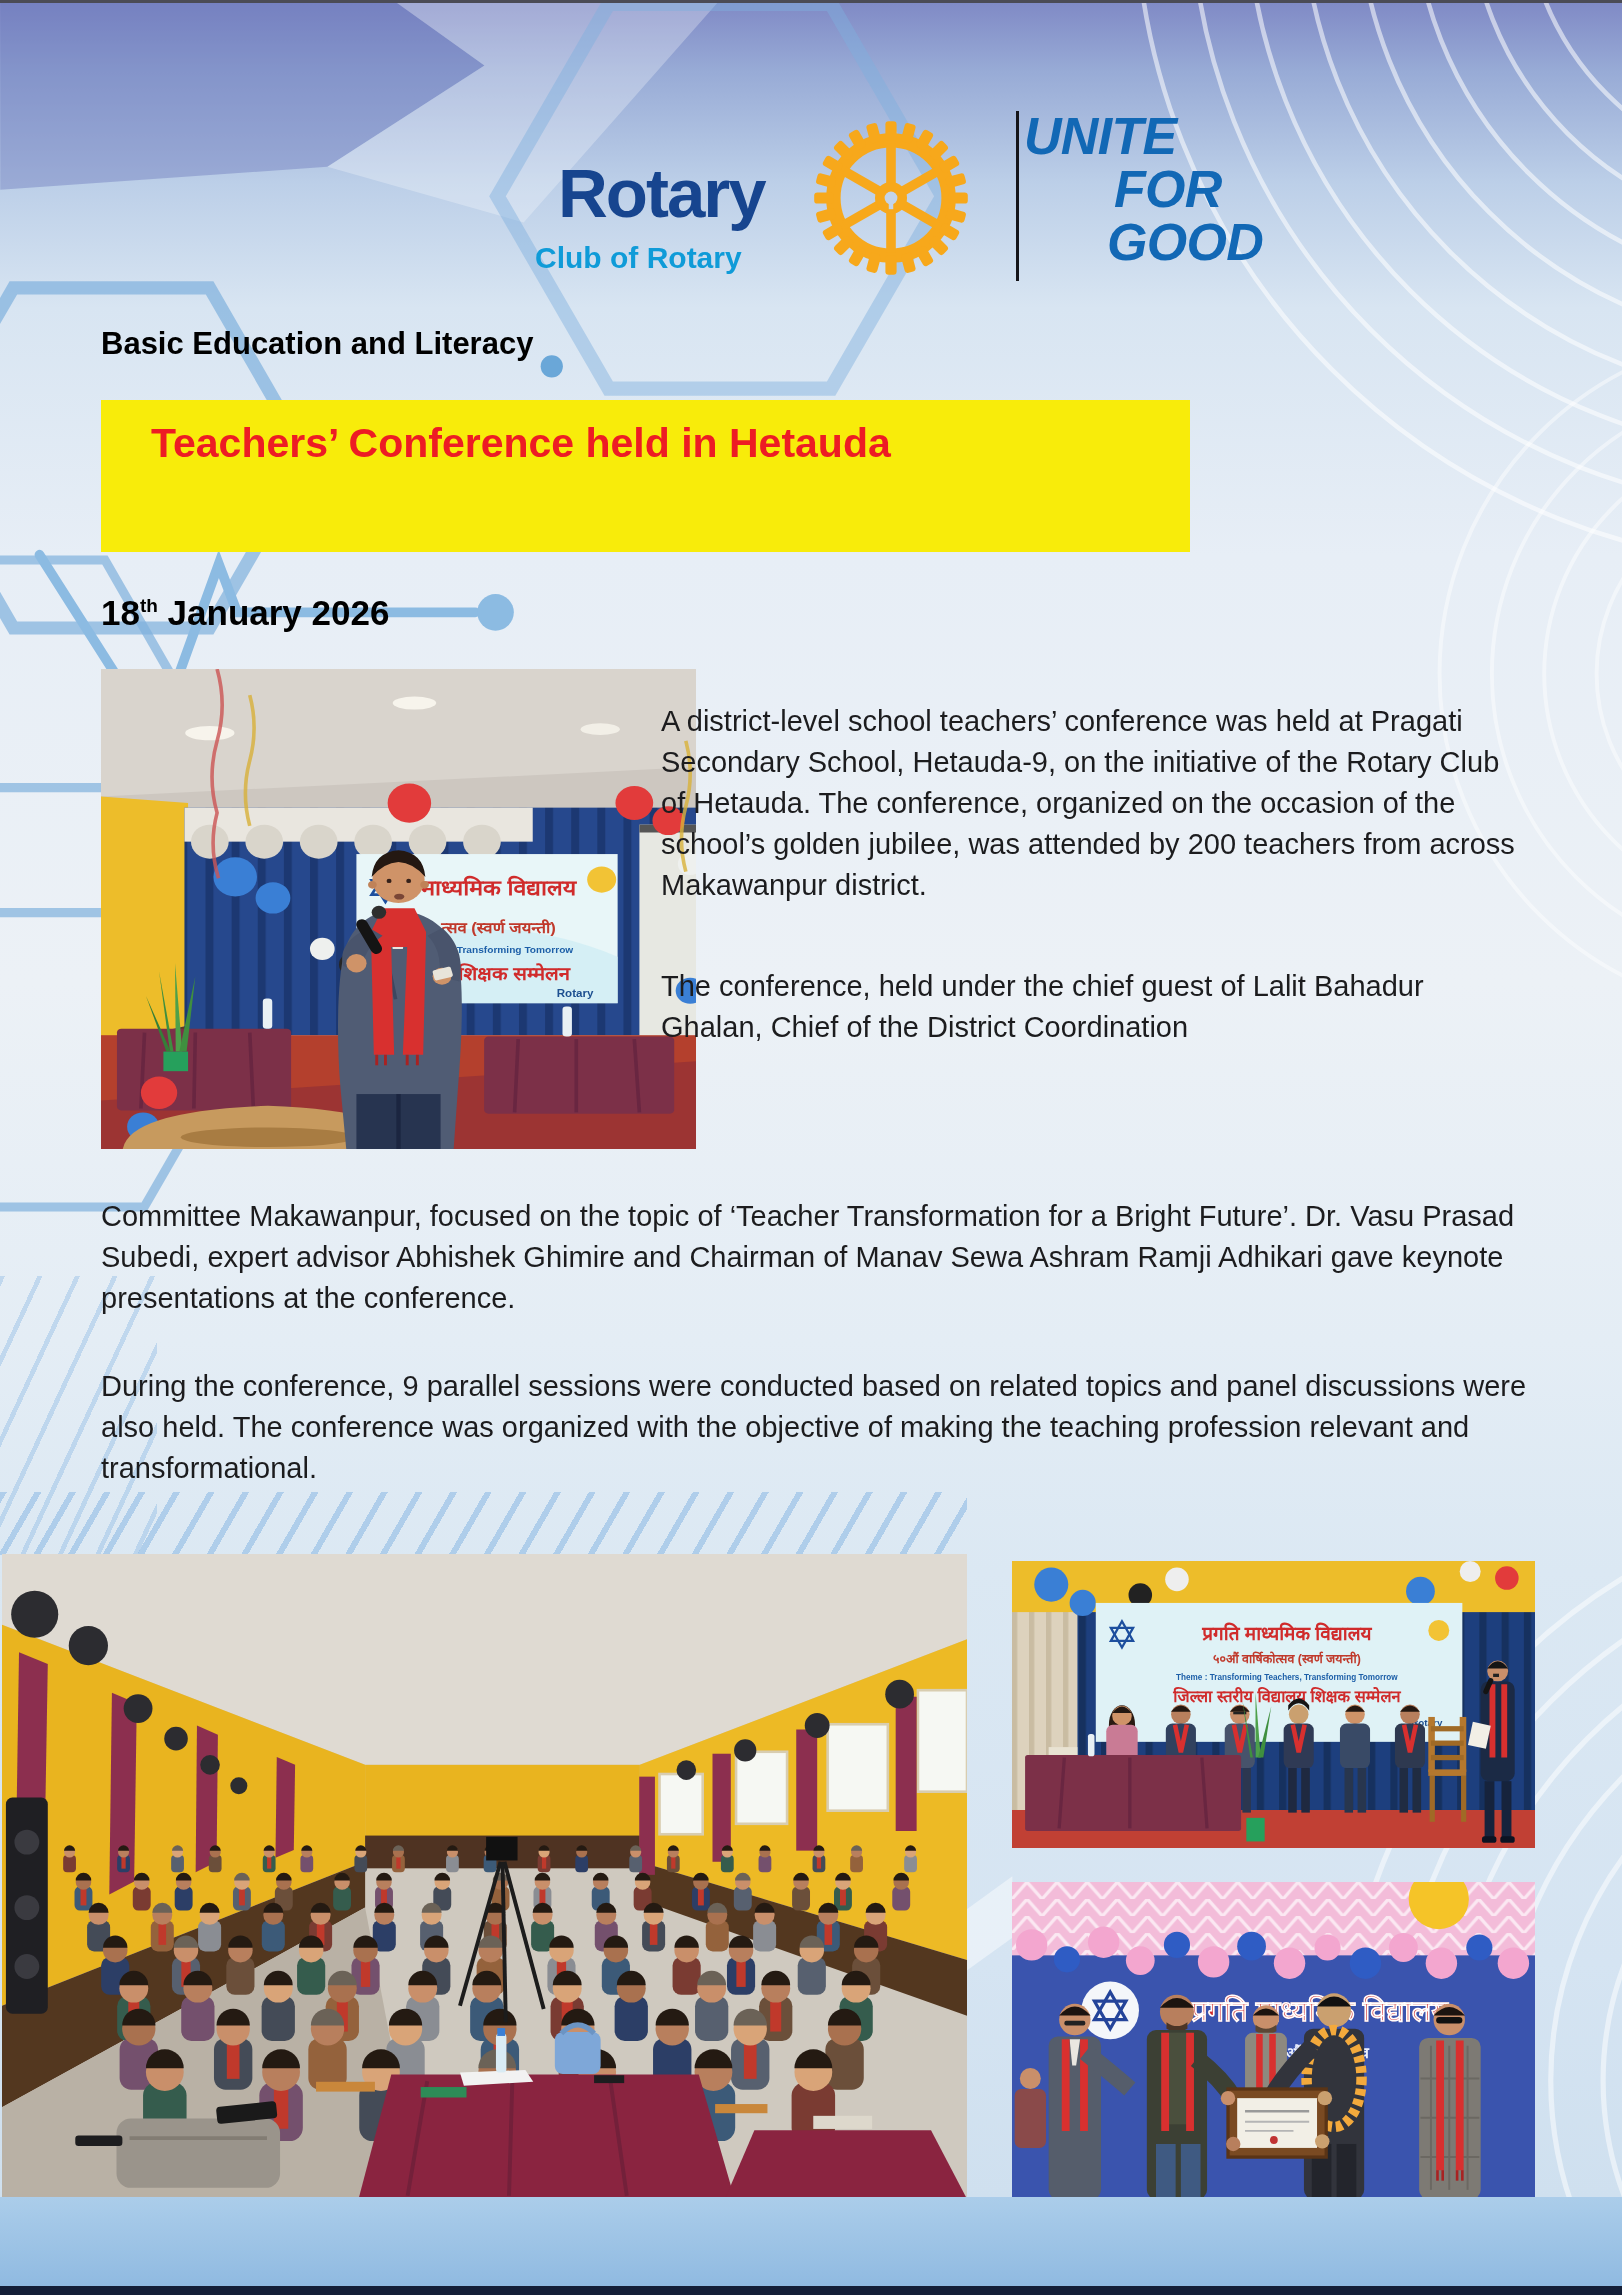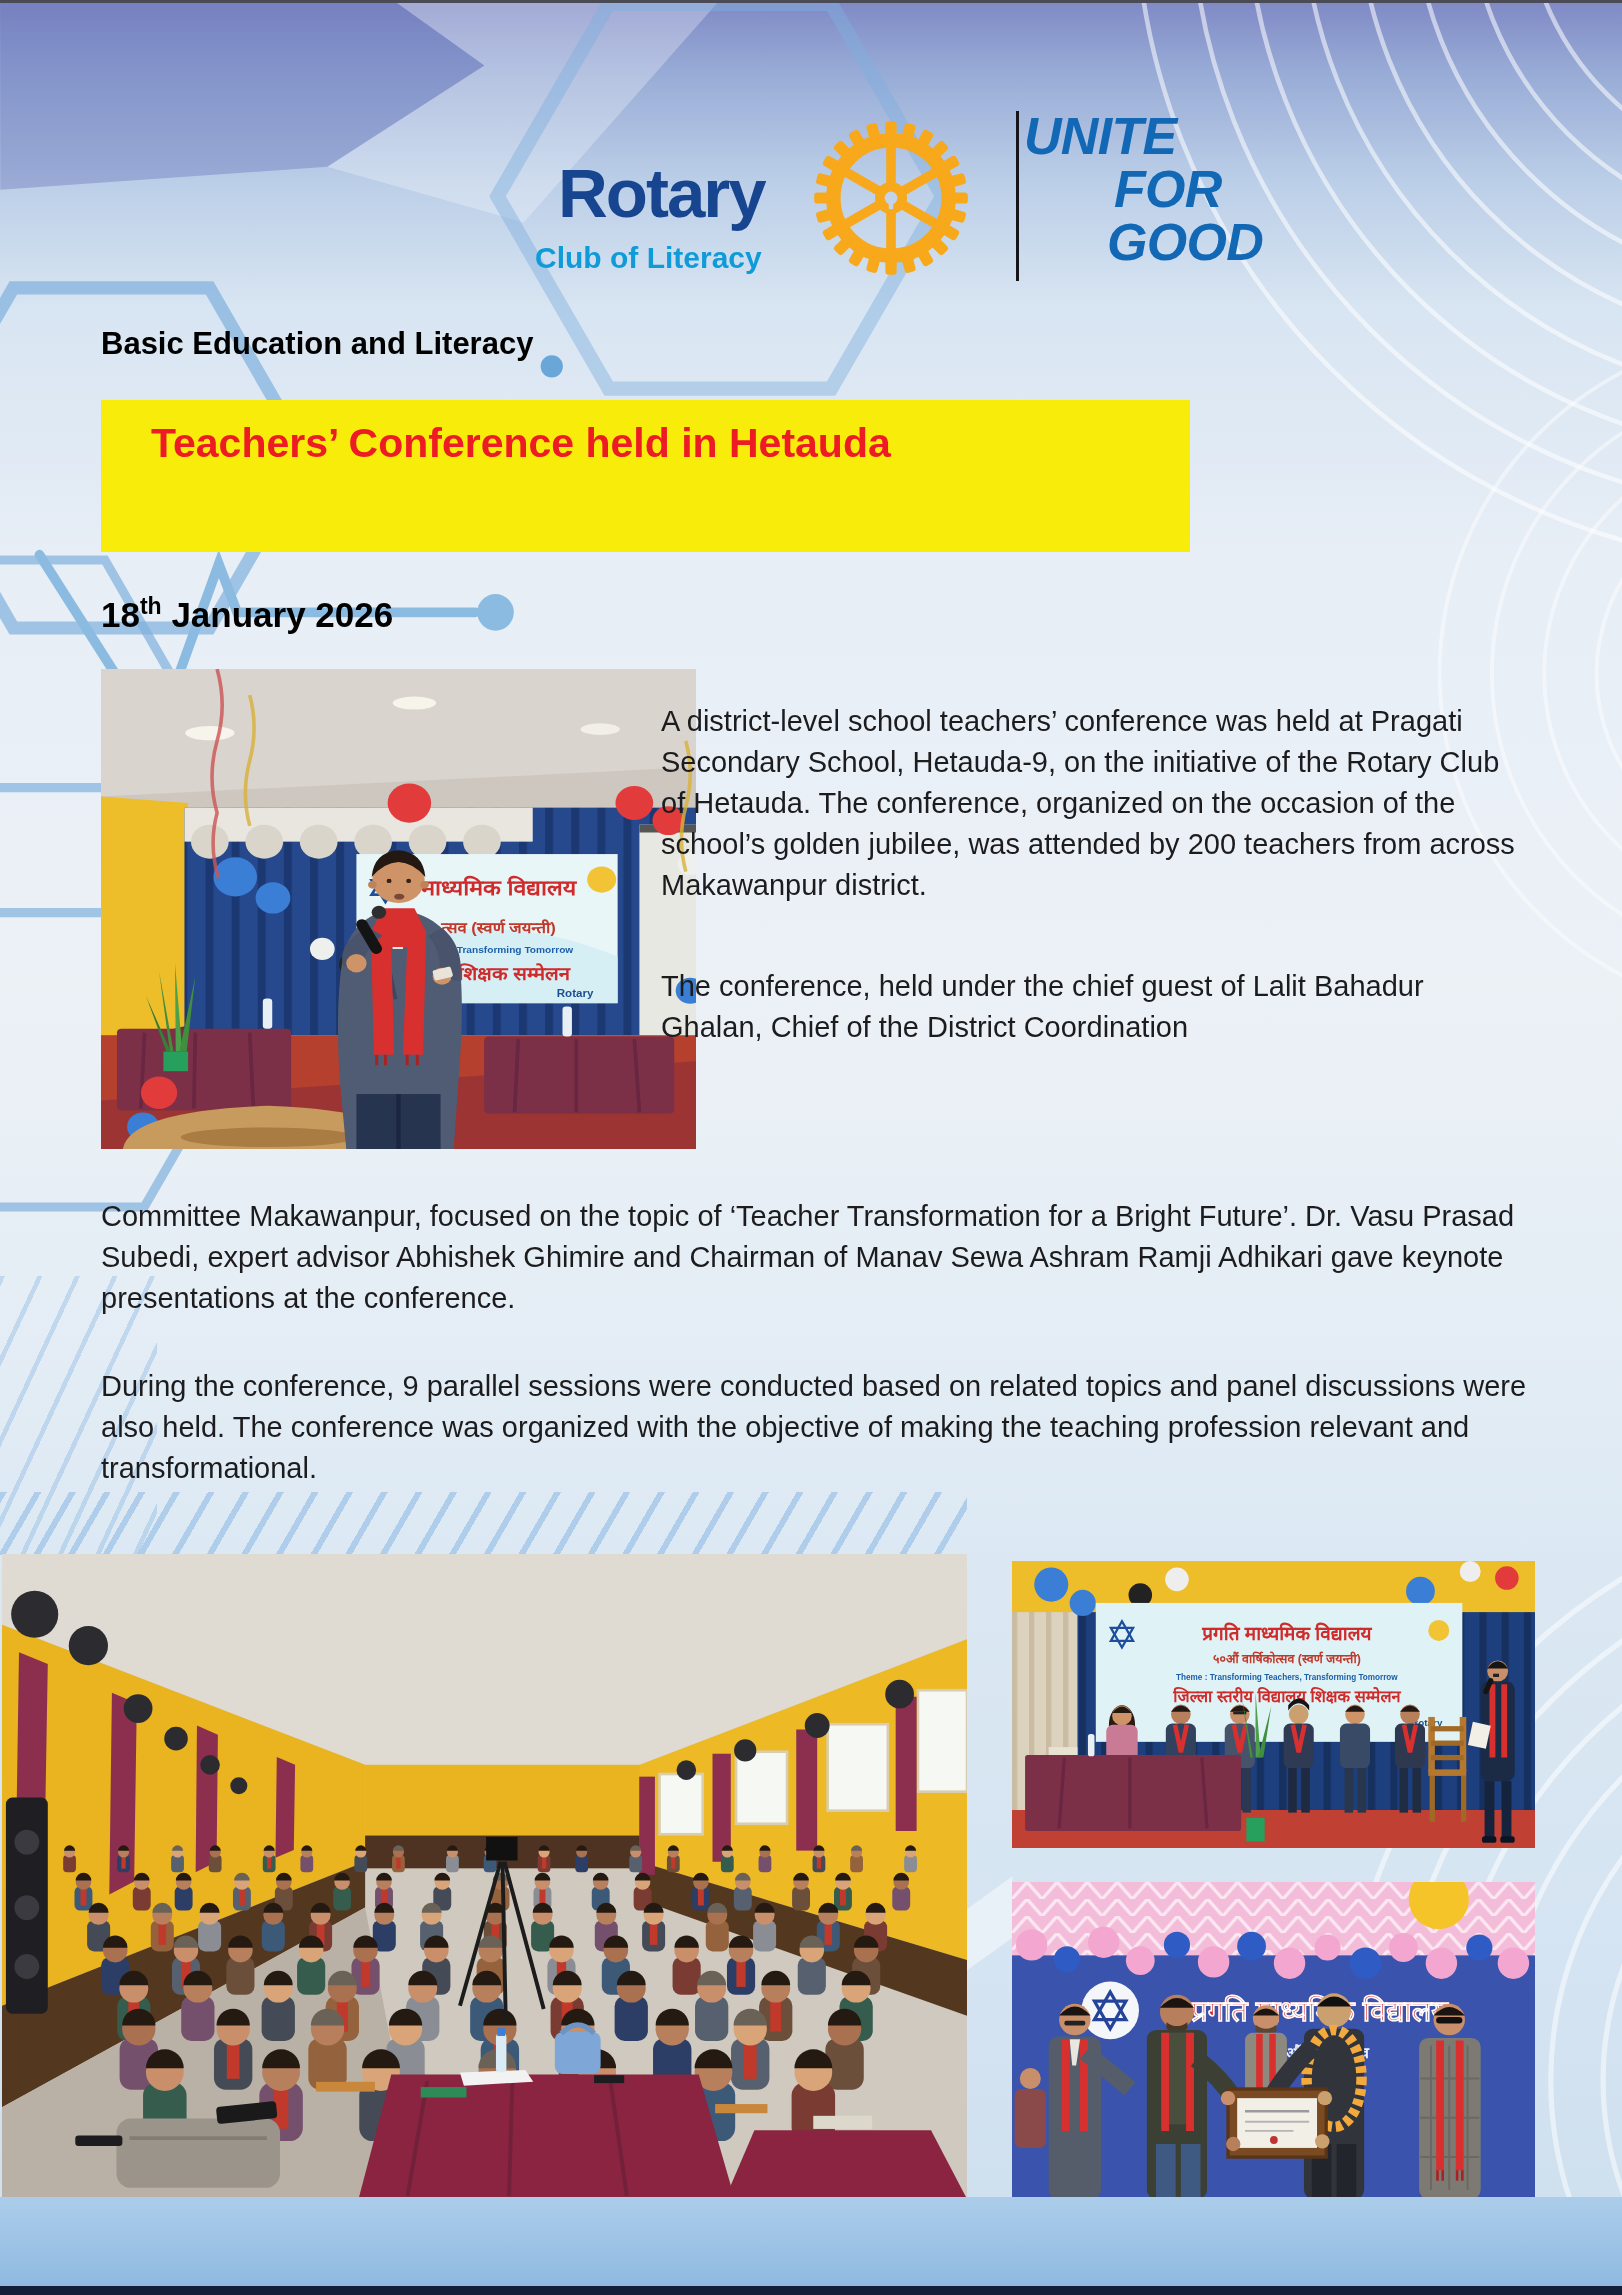--- a/index.html
+++ b/index.html
@@ -20,21 +20,21 @@
   .divider{position:absolute;left:1016px;top:111px;width:3.3px;height:170px;background:#15151a}
   .tagline{position:absolute;left:1024px;top:110px;font-style:italic;font-weight:700;color:#1268b5;
            font-size:52px;line-height:53px;letter-spacing:-0.7px}
   .tagline .t2{margin-left:90px}
   .tagline .t3{margin-left:83px}
 
   .category{position:absolute;left:101px;top:326px;font-size:31px;font-weight:700;color:#000}
   .yellowbar{position:absolute;left:101px;top:400px;width:1089px;height:152px;background:#f8ec0a}
   .title{position:absolute;left:50px;top:19.6px;font-size:41px;font-weight:700;color:#ed1c24;white-space:nowrap}
   .date{position:absolute;left:101px;top:593px;font-size:35px;font-weight:700;color:#000}
-  .date sup{font-size:23px}
+  .date sup{font-size:19px}
 
   .para{position:absolute;color:#1c1c1e;font-size:29px;line-height:41px}
   #para-side{left:661px;top:701px;width:870px}
   #para-side p+p{margin-top:60px}
   #para-main{left:101px;top:1196px;width:1433px}
   #para-main2{left:101px;top:1366px;width:1433px}
 
   .stripes{position:absolute;left:0;top:1492px;width:967px;height:63px;
     background:repeating-linear-gradient(120deg,rgba(137,183,227,.55) 0 5.9px,rgba(137,183,227,0) 5.9px 30px)}
   .stripes2{position:absolute;left:0;top:1276px;width:157px;height:281px;
@@ -97,21 +97,21 @@
       <circle cx="2950" cy="3180" r="820"></circle>
         <circle cx="2950" cy="3180" r="900"></circle>
     </g>
     <polygon points="1420,2960 1547,2868 1547,2962 1430,3046" fill="rgba(255,255,255,0.45)"></polygon>
   </svg>
 
   <div class="stripes"></div>
   <div class="stripes2"></div>
 
   <div class="brand-word">Rotary</div>
-  <div class="brand-sub">Club of Literacy</div>
+  <div class="brand-sub">Club of Rotary</div>
   <svg class="wheel" viewBox="0 0 100 100" aria-hidden="true">
     <circle cx="50" cy="50" r="36" fill="none" stroke="#f7a81b" stroke-width="9"></circle>
     <g id="gear-g">
         <rect x="46.5" y="2" width="7" height="12" rx="2" transform="rotate(0 50 50)" fill="#f7a81b"></rect>
         <rect x="46.5" y="2" width="7" height="12" rx="2" transform="rotate(15 50 50)" fill="#f7a81b"></rect>
         <rect x="46.5" y="2" width="7" height="12" rx="2" transform="rotate(30 50 50)" fill="#f7a81b"></rect>
         <rect x="46.5" y="2" width="7" height="12" rx="2" transform="rotate(45 50 50)" fill="#f7a81b"></rect>
         <rect x="46.5" y="2" width="7" height="12" rx="2" transform="rotate(60 50 50)" fill="#f7a81b"></rect>
         <rect x="46.5" y="2" width="7" height="12" rx="2" transform="rotate(75 50 50)" fill="#f7a81b"></rect>
         <rect x="46.5" y="2" width="7" height="12" rx="2" transform="rotate(90 50 50)" fill="#f7a81b"></rect>

